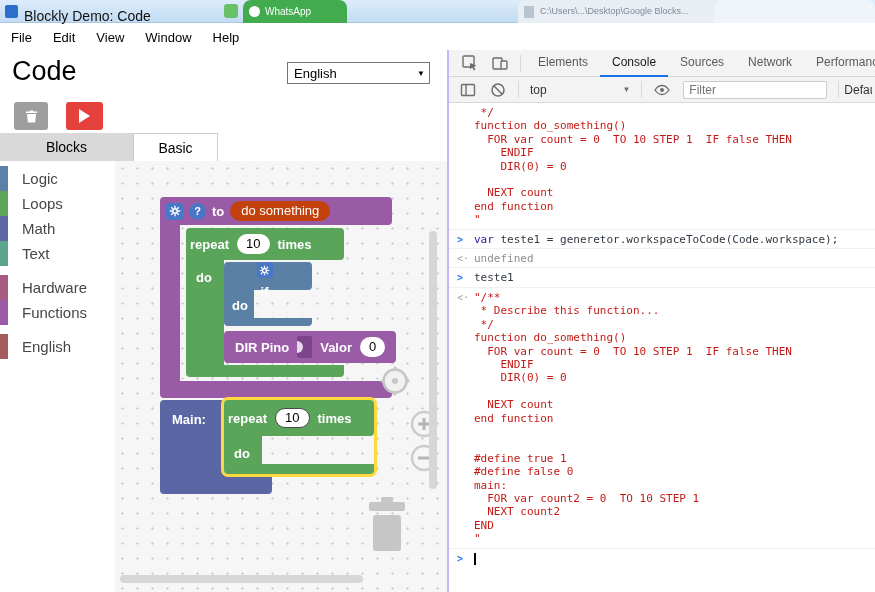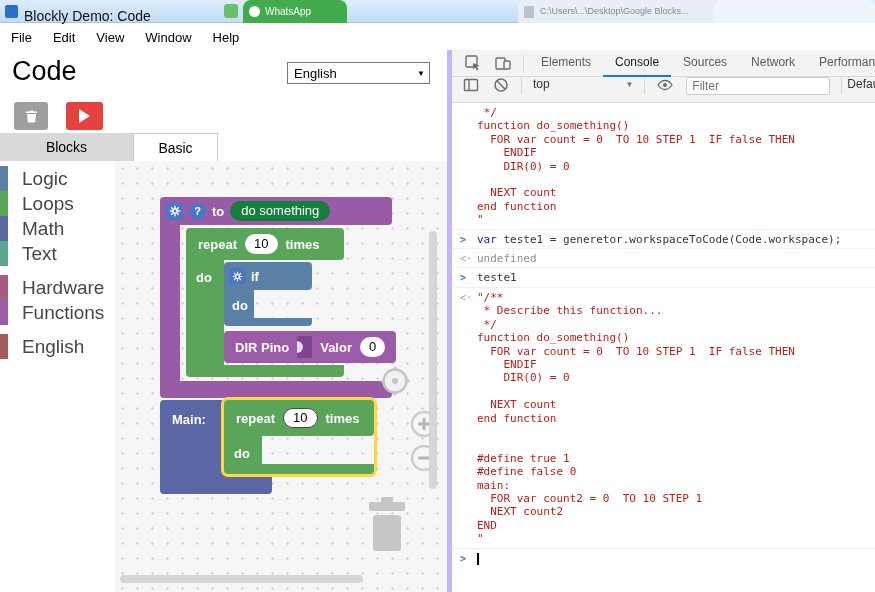--- a/index.html
+++ b/index.html
@@ -32,48 +32,48 @@
   .tri{width:0;height:0;border-left:11px solid #fff;border-top:7px solid transparent;border-bottom:7px solid transparent;}
   .ws-tabs{position:absolute;left:0;top:83px;width:447px;height:28px;display:flex;background:#fff;}
   .ws-tab{height:28px;display:flex;align-items:center;justify-content:center;font-size:14px;color:#000;cursor:pointer;}
   .ws-tab.sel{width:133px;background:#d9d9d9;}
   .ws-tab.unsel{width:85px;background:#fff;border:1px solid #ccc;border-bottom:none;}
 
   .tool-area{position:absolute;left:0;top:111px;width:447px;height:431px;}
   .toolbox{position:absolute;left:0;top:0;width:115px;height:431px;background:#fff;padding-top:5px;}
   .cat-row{position:relative;height:25px;display:flex;align-items:center;cursor:pointer;}
   .cat-bar{width:8px;height:25px;margin-right:14px;flex:none;}
-  .cat-label{font-size:19px;color:#474747;}
+  .cat-label{font-size:15px;color:#474747;}
   .cat-gap{height:9px;}
 
   .workspace{position:absolute;left:115px;top:0;width:332px;height:431px;background:#f6f6f6;background-image:radial-gradient(#d3d3d3 1px,transparent 1.2px);background-size:15px 15px;overflow:hidden;}
   .bg{position:absolute;cursor:grab;}
   .blab{color:#fff;font-size:13px;white-space:nowrap;font-weight:bold;}
   .bold{font-weight:bold;}
   .num-field{background:#fff;border-radius:10px;padding:0 9px;height:20px;line-height:20px;font-size:13px;color:#000;cursor:text;}
   .num-field.outlined{border:1px solid #4a4a4a;line-height:18px;}
   .sq-icon{width:17px;height:17px;background:#4a76c7;border-radius:3px;display:flex;align-items:center;justify-content:center;flex:none;cursor:pointer;}
   .rd-icon{width:17px;height:17px;background:#4a76c7;border-radius:50%;color:#fff;font-size:11px;font-weight:bold;display:flex;align-items:center;justify-content:center;flex:none;cursor:pointer;}
-  .name-field{background:#15803d;border-radius:11px;padding:0 11px;height:20px;line-height:20px;color:#fff;font-size:13px;cursor:text;}
+  .name-field{background:#c2410c;border-radius:11px;padding:0 11px;height:20px;line-height:20px;color:#fff;font-size:13px;cursor:text;}
 
   .func-head{display:flex;align-items:center;gap:6px;background:#995ba5;height:28px;padding:0 10px 0 6px;border-radius:4px 4px 4px 0;width:232px;}
   .func-mid{display:flex;}
   .func-spine{width:20px;background:#995ba5;}
   .func-slot{padding:3px 0 4px 6px;}
   .func-foot{height:17px;width:232px;background:#995ba5;border-radius:0 0 4px 4px;}
 
   .gblock{width:-moz-fit-content;width:fit-content;}
-  .g-head{display:flex;align-items:center;gap:8px;background:#5ba55b;height:32px;padding:0 12px;border-radius:4px 4px 4px 0;width:158px;}
+  .g-head{display:flex;align-items:center;gap:8px;background:#5ba55b;height:32px;padding:0 4px;border-radius:4px 4px 4px 0;width:158px;}
   .g-mid{display:flex;}
   .g-spine{width:38px;background:#5ba55b;padding:8px 0 0 10px;}
   .g-slot{padding:2px 0 2px 0;}
   .g-foot{height:12px;width:158px;background:#5ba55b;border-radius:0 0 4px 4px;}
 
   .bblock{width:-moz-fit-content;width:fit-content;}
-  .b-head{display:flex;align-items:center;gap:6px;background:#5b80a5;height:28px;padding:0 12px 0 5px;border-radius:4px 4px 4px 0;width:88px;}
+  .b-head{display:flex;align-items:center;gap:6px;background:#5b80a5;height:28px;padding:0 12px 0 5px;border-radius:4px 4px 4px 0;width:88px;flex-direction:column;}
   .b-mid{display:flex;}
   .b-spine{width:30px;height:28px;background:#5b80a5;padding:6px 0 0 8px;}
   .b-cav{width:48px;height:28px;}
   .b-foot{height:8px;width:88px;background:#5b80a5;border-radius:0 0 4px 4px;}
 
   .dir-block{display:flex;align-items:center;gap:8px;background:#9a5ca6;height:32px;padding:0 11px;border-radius:4px;margin-top:5px;width:-moz-fit-content;width:fit-content;}
   .socket{width:15px;height:22px;background:#7d4589;border-radius:2px;position:relative;}
   .socket::before{content:"";position:absolute;left:0;top:5px;width:6px;height:12px;background:#e9d9ee;border-radius:0 6px 6px 0;}
 
   .main-mid{display:flex;align-items:stretch;}
@@ -83,28 +83,28 @@
   .g2h{height:36px;width:150px;border-radius:4px 4px 4px 0;}
   .g2s{height:28px;}
   .g-cav{width:62px;height:28px;}
   .g2f{height:10px;width:150px;}
 
   .zoomctl{position:absolute;cursor:pointer;}
   .ws-vscroll{position:absolute;left:314px;top:70px;width:8px;height:258px;background:#d6d6d6;border-radius:4px;cursor:pointer;}
   .ws-hscroll{position:absolute;left:5px;top:414px;width:243px;height:8px;background:#d6d6d6;border-radius:4px;cursor:pointer;}
 
   
-  .devtools{position:absolute;left:447px;top:50px;width:428px;height:542px;background:#14b8a6;border-left:5px solid #c4b5fd;}
+  .devtools{position:absolute;left:447px;top:50px;width:428px;height:542px;background:#14b8a6;border-left:2px solid #c4b5fd;}
   .dt-tabbar{position:absolute;left:0;top:0;width:427px;height:27px;background:#f3f3f3;border-bottom:1px solid #d8d8d8;display:flex;align-items:center;padding-left:6px;}
   .dt-icon{width:16px;height:16px;margin:0 7px;flex:none;cursor:pointer;}
   .dt-sep{width:1px;height:17px;background:#d8d8d8;margin:0 5px;flex:none;}
   .dt-tabs{display:flex;height:27px;align-items:stretch;}
   .dt-tab{padding:0 12px;font-size:12px;color:#5a5a5a;display:flex;align-items:center;cursor:pointer;border-bottom:2px solid transparent;}
   .dt-tab.sel{color:#1a1a1a;border-bottom:2px solid #1a73e8;}
-  .dt-toolbar{position:absolute;left:0;top:27px;width:427px;height:26px;background:#f3f3f3;border-bottom:1px solid #d8d8d8;display:flex;align-items:flex-start;padding:0 4px;}
+  .dt-toolbar{position:absolute;left:0;top:27px;width:427px;height:26px;background:#f3f3f3;border-bottom:1px solid #d8d8d8;display:flex;align-items:center;padding:0 4px;}
   .ctx-select{display:flex;align-items:center;justify-content:space-between;width:128px;font-size:12px;color:#333;padding:0 6px;cursor:pointer;}
   .dd-arrow{font-size:8px;color:#6e6e6e;}
   .filter-input{width:144px;height:18px;border:1px solid #ccc;border-radius:2px;font-size:12px;padding:0 5px;color:#333;background:#fff;margin:0 6px;font-family:"Liberation Sans",sans-serif;}
   .levels{font-size:12px;color:#333;white-space:nowrap;overflow:hidden;cursor:pointer;}
 
   .console{position:absolute;left:0;top:53px;width:427px;height:489px;background:#fff;overflow:hidden;font-family:"DejaVu Sans Mono","Liberation Mono",monospace;cursor:text;}
   .centry{display:flex;border-bottom:1px solid #f0f0f0;padding:3px 4px 2px 8px;}
   .centry.prompt{border-bottom:none;}
   .cmarker{width:17px;font-size:10px;line-height:13.4px;flex:none;}
   .cmarker.blue{color:#2f7bf6;font-weight:bold;}

